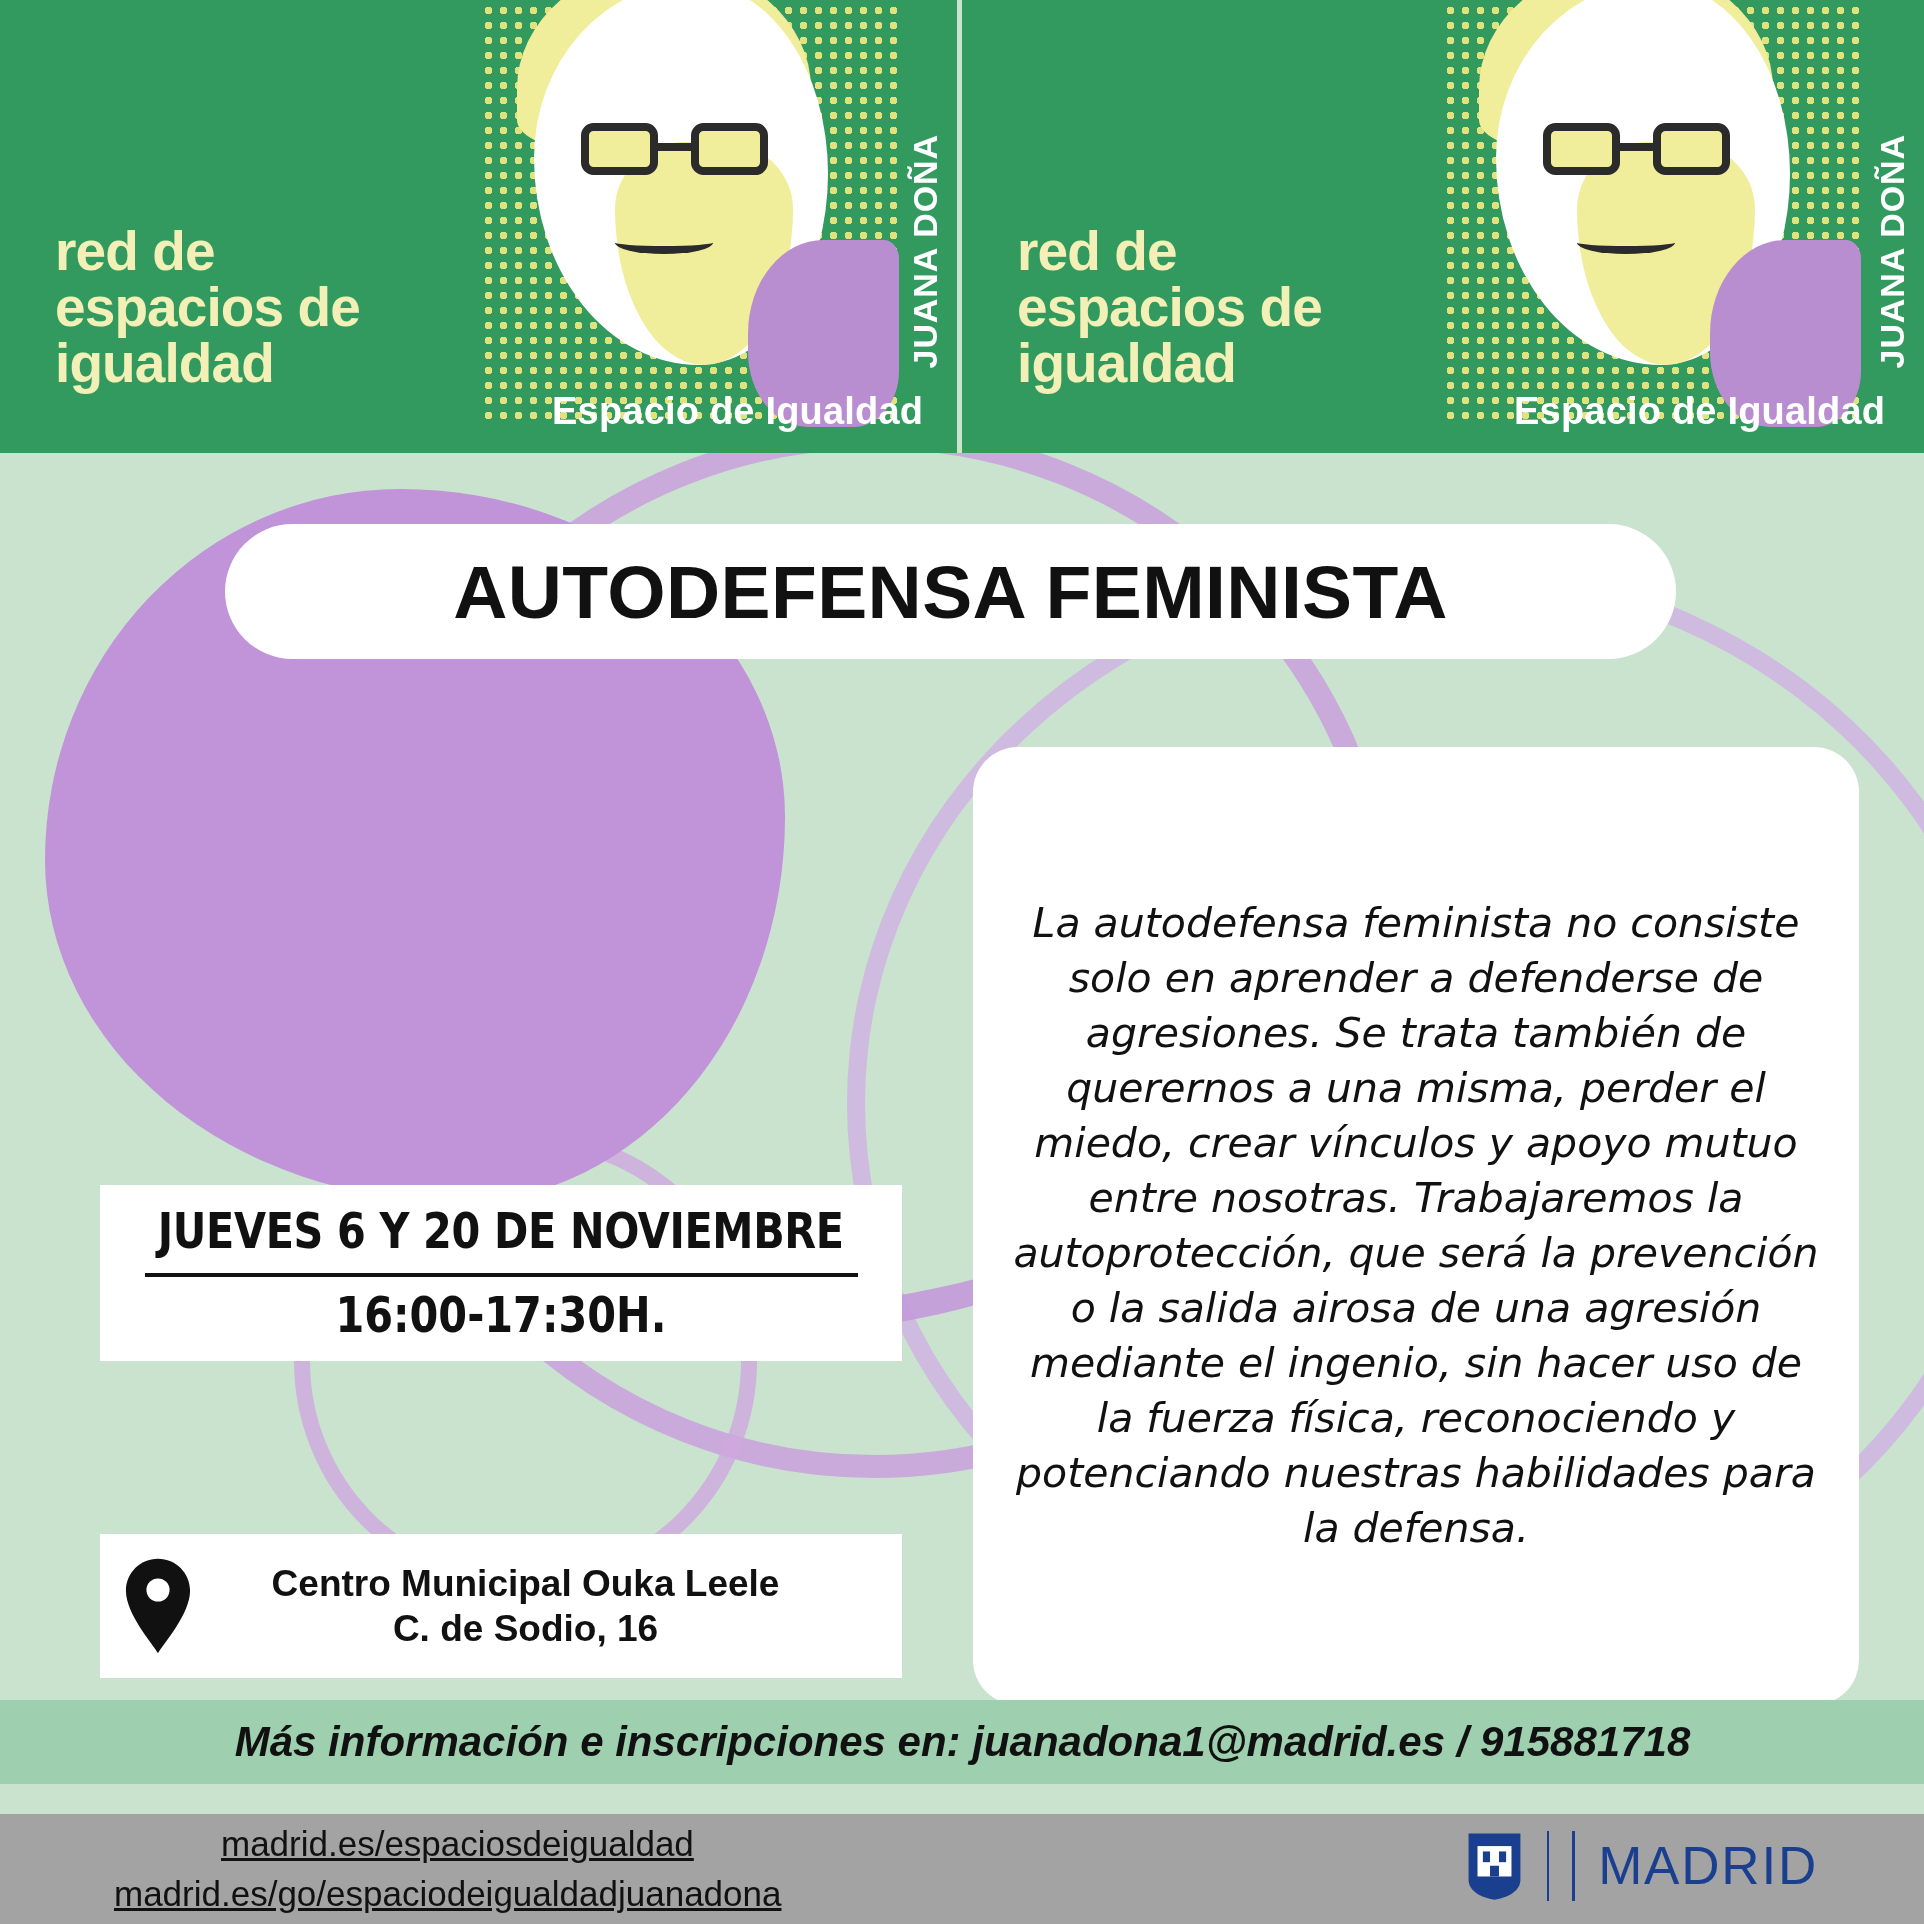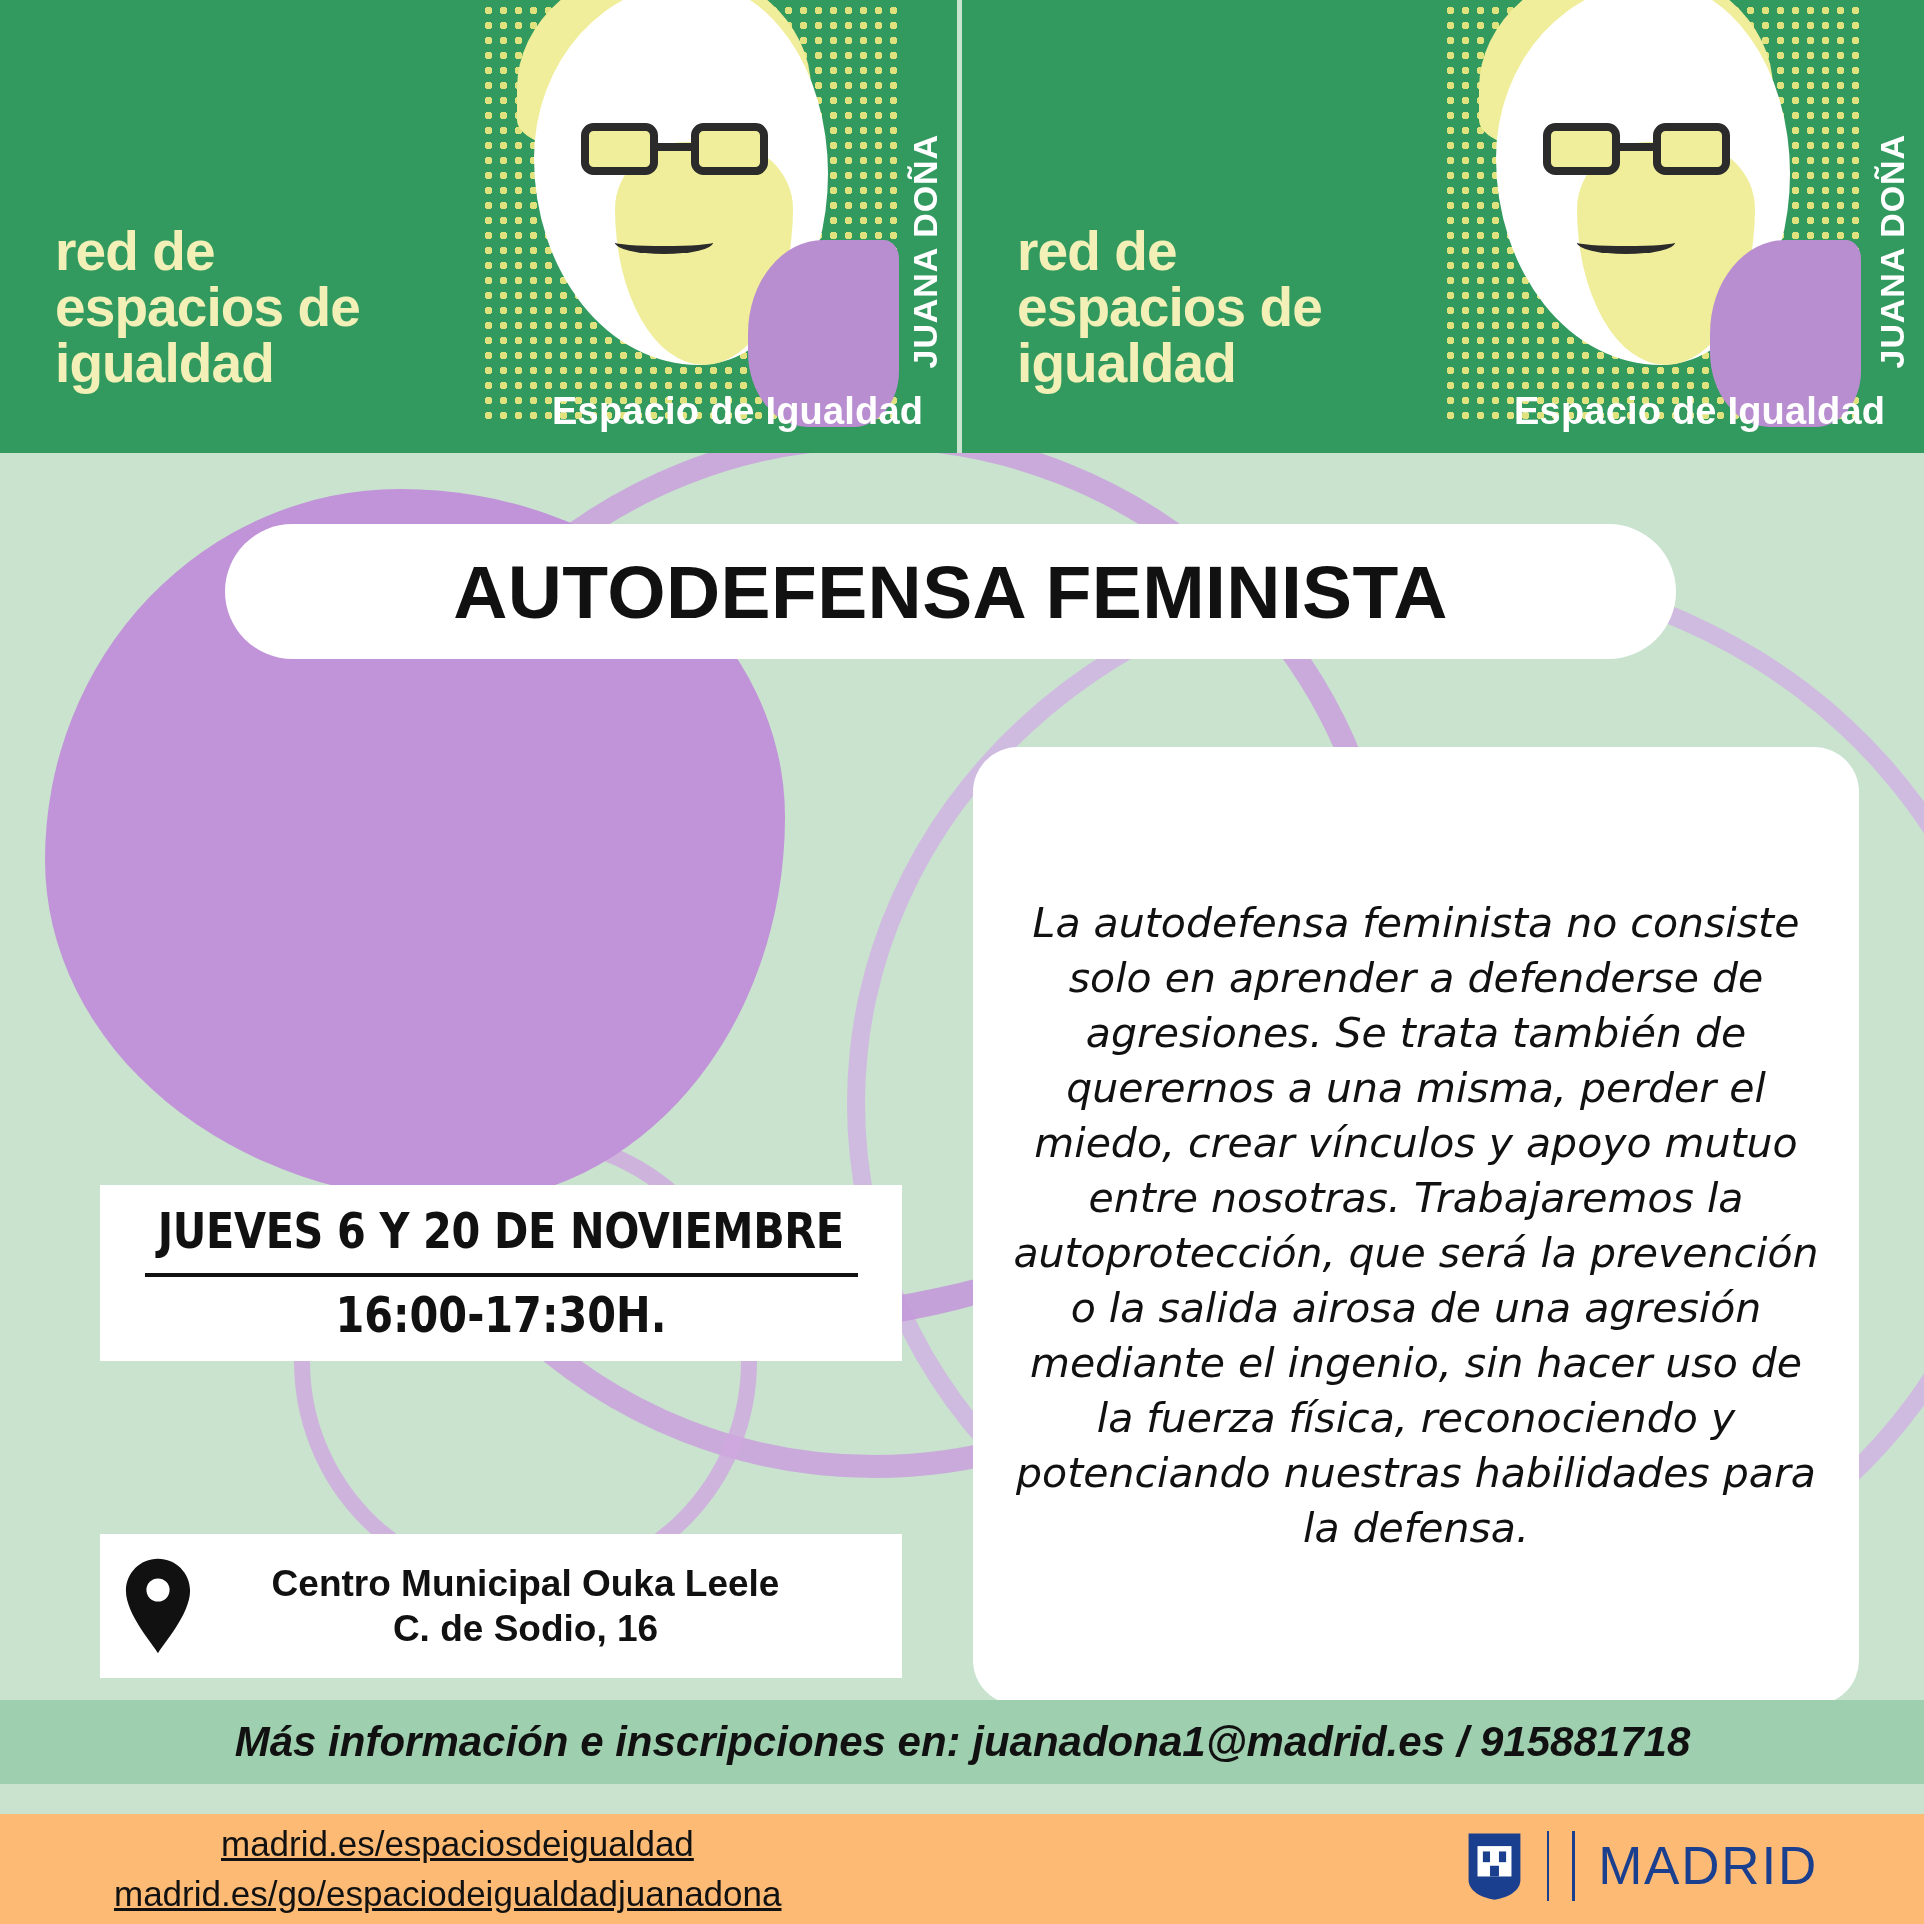--- a/index.html
+++ b/index.html
@@ -278,21 +278,21 @@
     font-weight: 700;
     font-style: italic;
     color: #111111;
   }
 
   
   .footer {
     position: absolute;
     left: 0; top: 1814px;
     width: 1925px; height: 110px;
-    background: #fdba74;
+    background: #a3a3a3;
     display: flex; align-items: center;
   }
   .footer-links {
     margin-left: 114px;
     width: 802px;
   }
   .footer-links a {
     display: block;
     color: #111111;
     text-decoration: underline;

